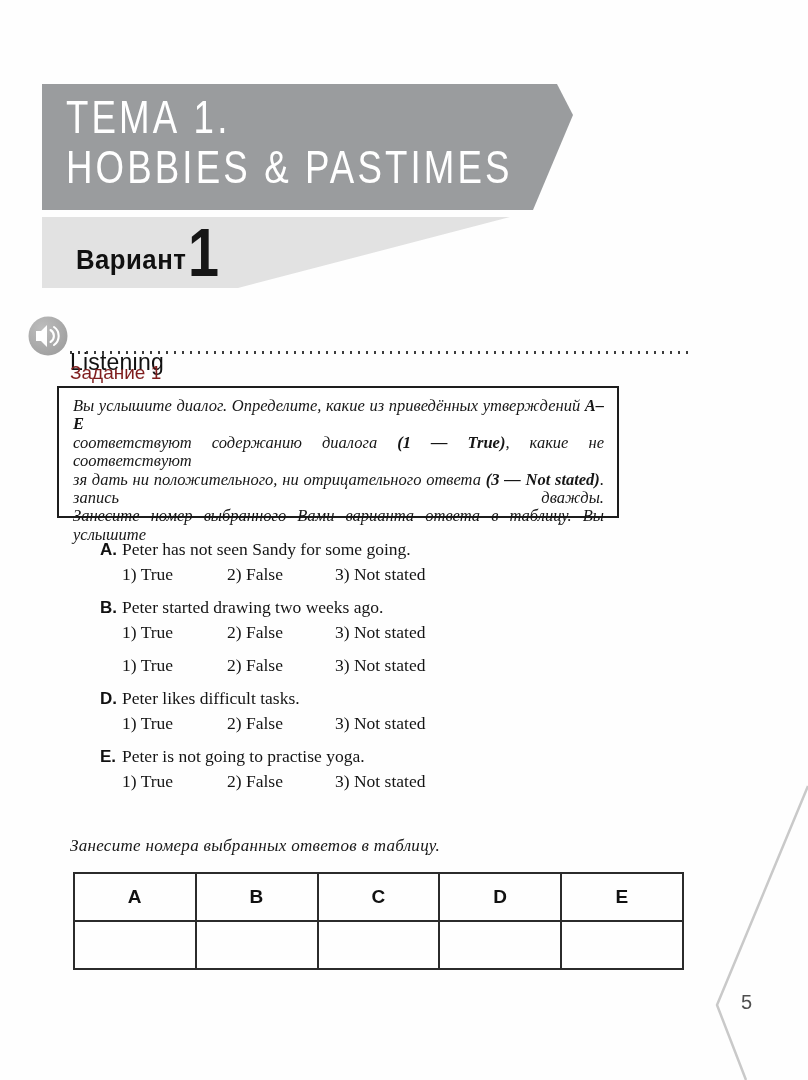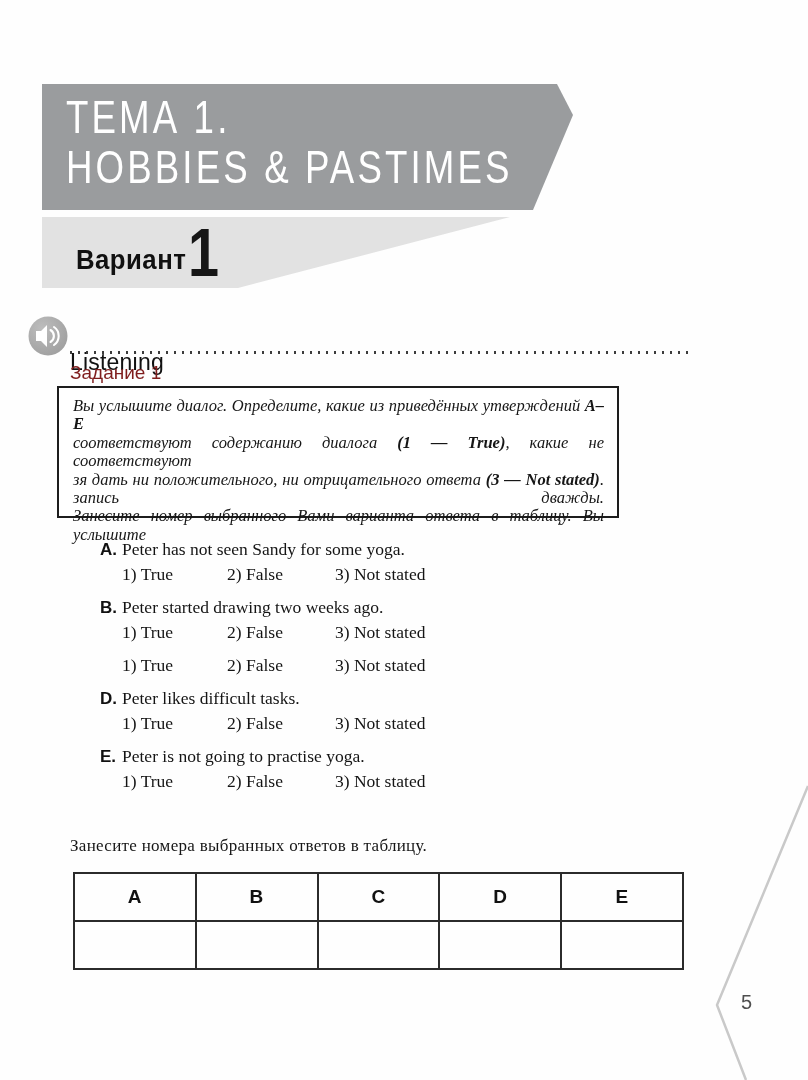--- a/index.html
+++ b/index.html
@@ -69,21 +69,21 @@
     font-family:"Liberation Sans", sans-serif; font-size:17px; font-weight:700; color:#111;
   }
   .opts { padding-left:22px; }
   .opt { display:inline-block; }
   .opt-1 { width:105px; }
   .opt-2 { width:108px; }
 
   
   .answers-note {
     position:absolute; left:70px; top:836px;
-    font-family:"Liberation Serif", serif; 
+    font-family:"Liberation Serif", serif; font-style:italic;
     font-size:17px; color:#161616; letter-spacing:0.3px;
   }
   table.answer-table {
     position:absolute; left:73px; top:872px; width:611px;
     border-collapse:collapse; table-layout:fixed;
   }
   .answer-table th, .answer-table td { border:2px solid #2b2b2b; }
   .answer-table th {
     height:44px; font-size:19px; font-weight:700; color:#111;
     text-align:center; vertical-align:middle; letter-spacing:0.5px;
@@ -138,21 +138,21 @@
     <div class="box-line"><span>Вы услышите диалог. Определите, какие из приведённых утверждений </span><span class="bold-seg">А–Е</span></div>
     <div class="box-line"><span>соответствуют содержанию диалога </span><span class="bold-seg">(1 — True)</span><span>, какие не соответствуют</span></div>
     <div class="box-line"><span>зя дать ни положительного, ни отрицательного ответа </span><span class="bold-seg">(3 — Not stated)</span><span>.</span></div>
     <div class="box-line"><span>запись дважды.</span></div>
     <div class="box-line"><span>Занесите номер выбранного Вами варианта ответа в таблицу. Вы услышите</span></div>
   </div>
 
 <div class="items">
 
   <div class="item">
-    <div><span class="item-label">A.</span><span>Peter has not seen Sandy for some yoga.</span></div>
+    <div><span class="item-label">A.</span><span>Peter has not seen Sandy for some going.</span></div>
     <div class="opts"><span class="opt opt-1">1) True</span><span class="opt opt-2">2) False</span><span class="opt">3) Not stated</span></div>
   </div>
 
   <div class="item">
     <div><span class="item-label">B.</span><span>Peter started drawing two weeks ago.</span></div>
     <div class="opts"><span class="opt opt-1">1) True</span><span class="opt opt-2">2) False</span><span class="opt">3) Not stated</span></div>
   </div>
 
   <div class="item">
     <div class="opts"><span class="opt opt-1">1) True</span><span class="opt opt-2">2) False</span><span class="opt">3) Not stated</span></div>

